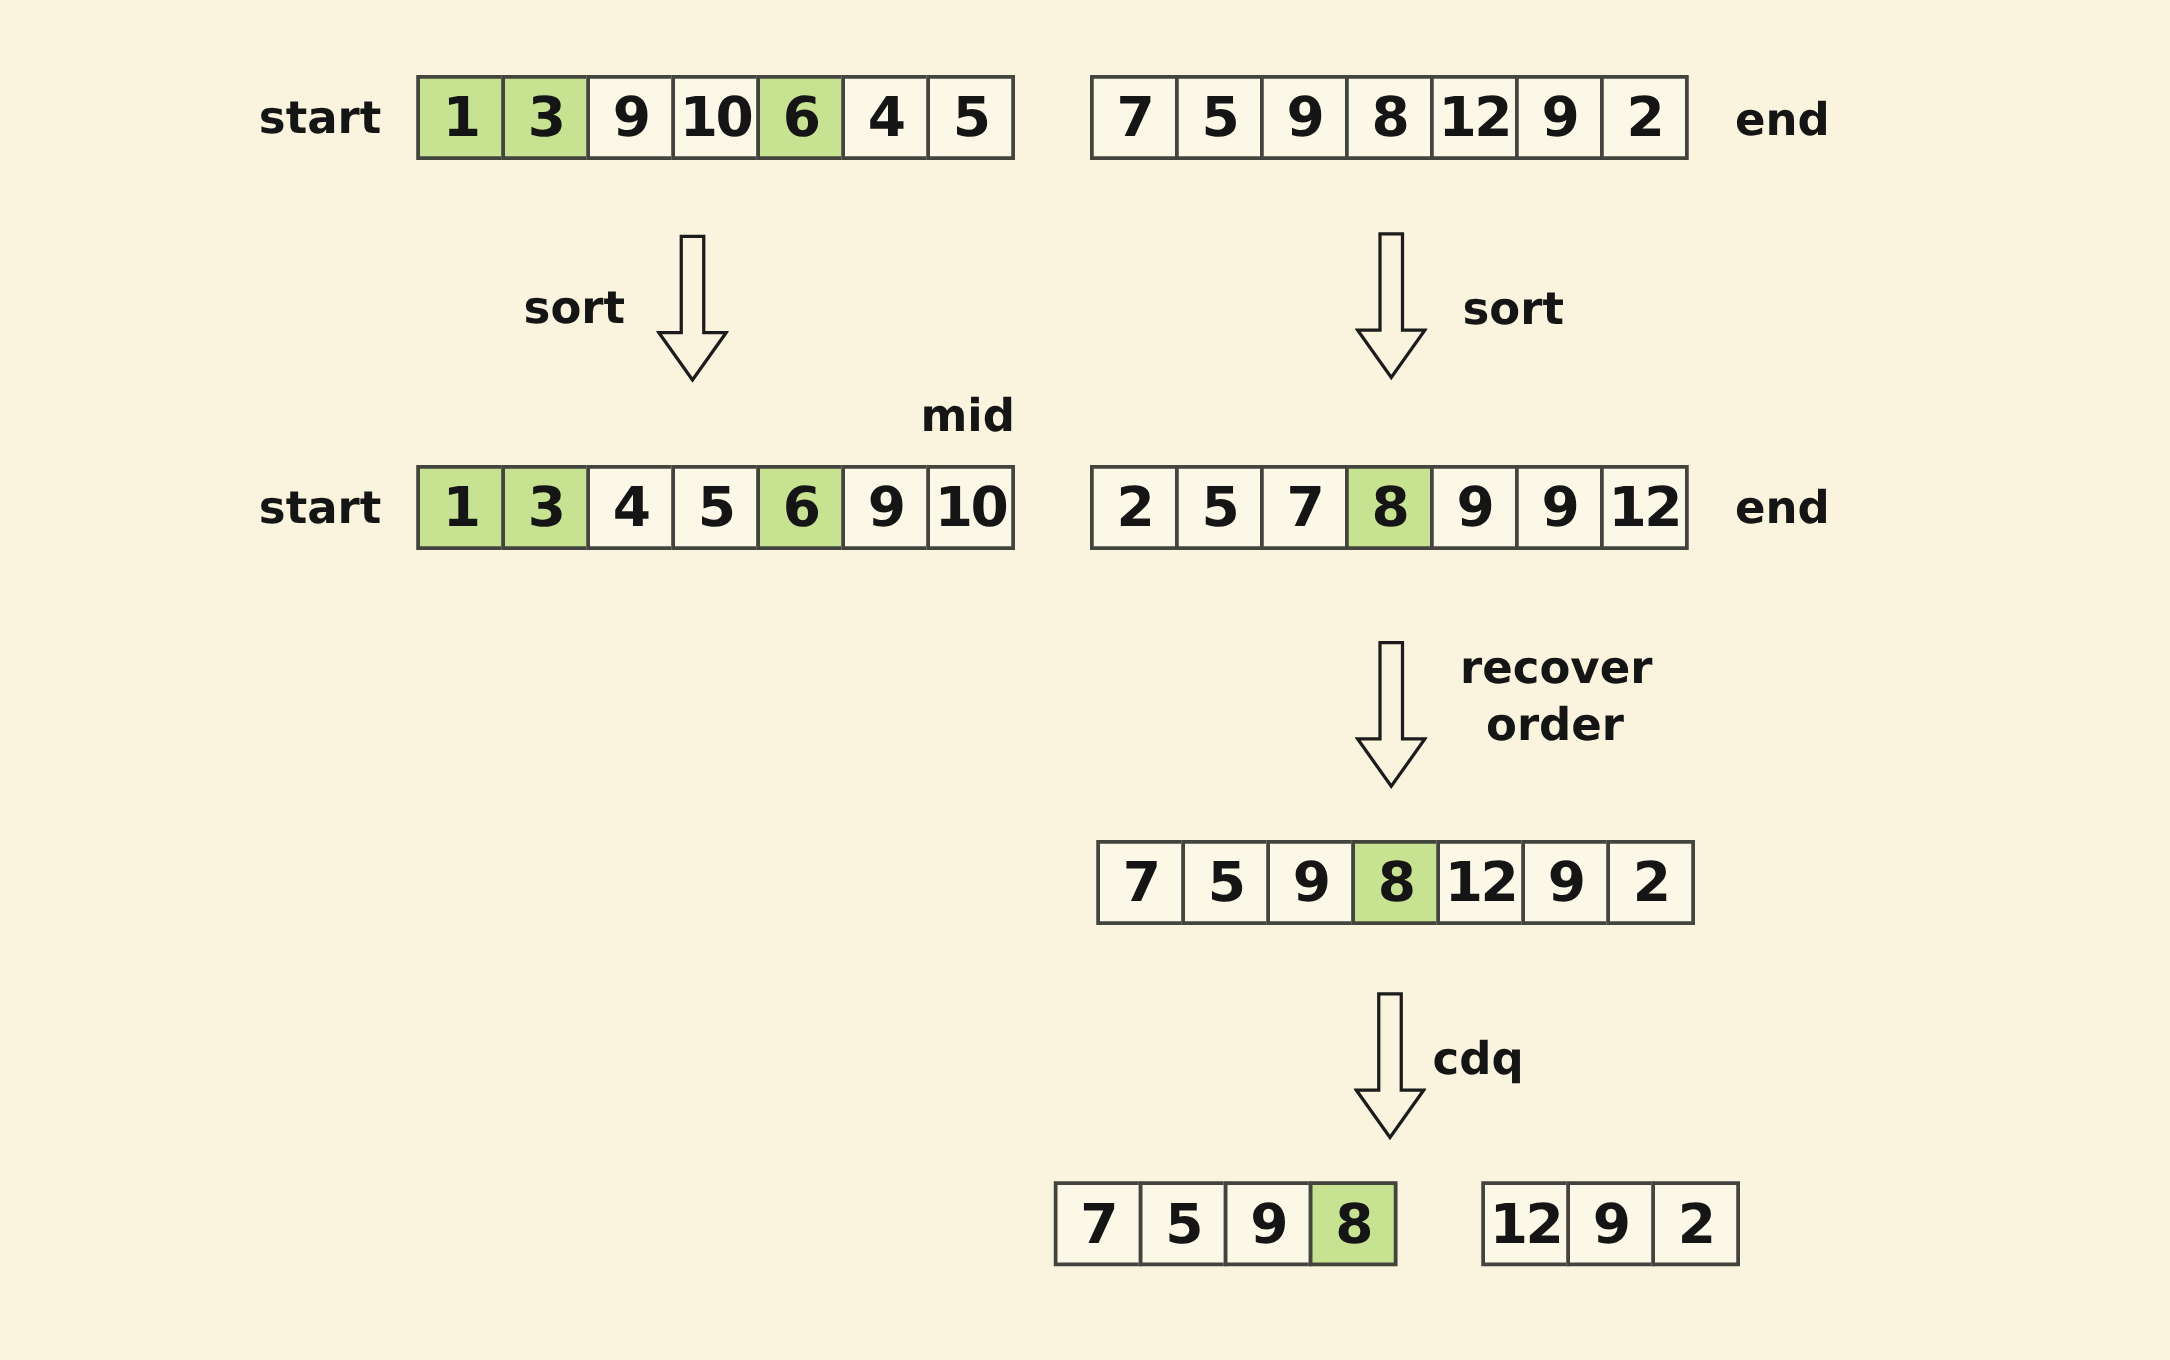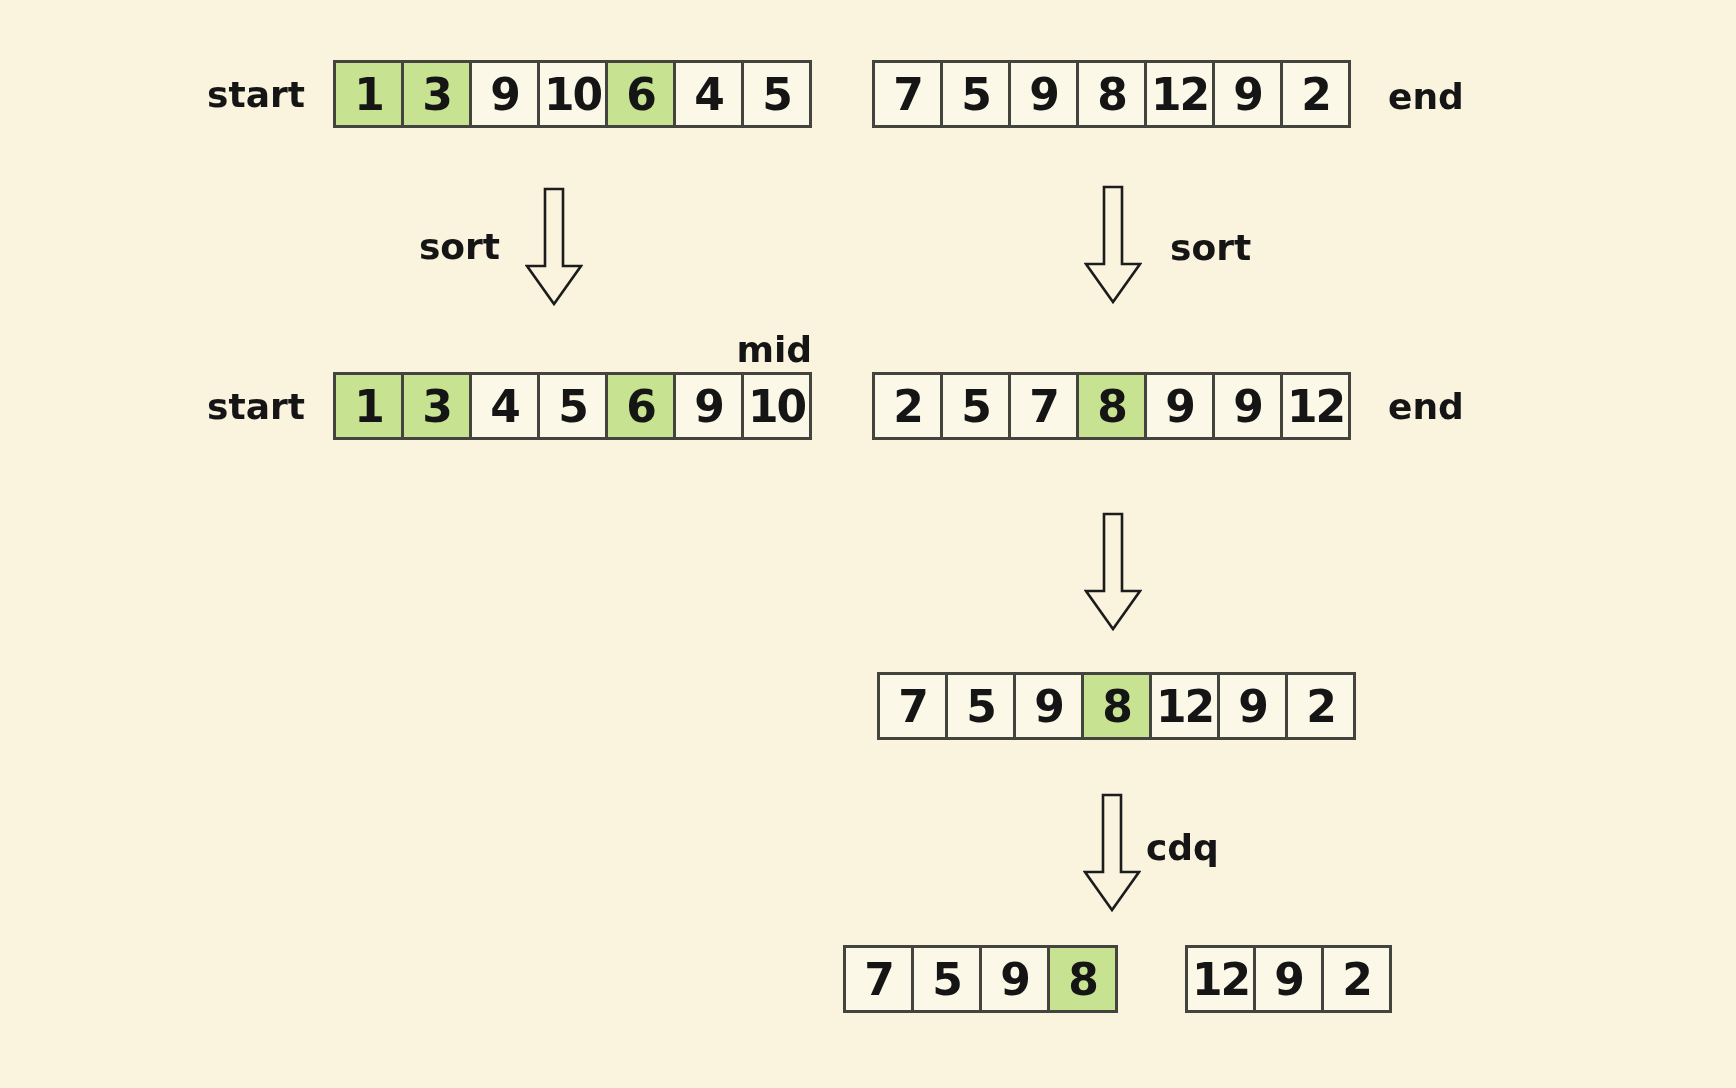--- a/index.html
+++ b/index.html
@@ -39,21 +39,21 @@
   #arr-top-right{left:872px;top:60px;}
   #lbl-end-1{left:1388px;top:79px;}
 
   
   #arrow-sort-left{left:525px;top:187px;}
   #lbl-sort-left{right:1236px;top:229px;}
   #arrow-sort-right{left:1084px;top:185px;}
   #lbl-sort-right{left:1170px;top:230px;}
 
   
-  #lbl-mid{right:924px;top:332px;}
+  #lbl-mid{right:924px;top:316px;}
   #lbl-start-2{right:1431px;top:389px;}
   #arr-mid-left{left:333px;top:372px;}
   #arr-mid-right{left:872px;top:372px;}
   #lbl-end-2{left:1388px;top:389px;}
 
   
   #arrow-recover{left:1084px;top:512px;}
   #lbl-recover{left:1168px;top:512px;width:152px;text-align:center;line-height:46px;}
 
   
@@ -120,20 +120,21 @@
       <div class="cell hl">8</div>
       <div class="cell">9</div>
       <div class="cell">9</div>
       <div class="cell">12</div>
     </div>
   <span class="lbl" id="lbl-end-2">end</span>
 
   <svg class="arrow" id="arrow-recover" width="58" height="120" viewBox="0 0 58 120">
     <path d="M20 2 H38 V79 H56 L29 117 L2 79 H20 Z"></path>
   </svg>
+  <span class="lbl" id="lbl-recover"><span>recover</span><br><span>order</span></span>
 
   <div class="array" id="arr-recovered">
       <div class="cell">7</div>
       <div class="cell">5</div>
       <div class="cell">9</div>
       <div class="cell hl">8</div>
       <div class="cell">12</div>
       <div class="cell">9</div>
       <div class="cell">2</div>
     </div>

